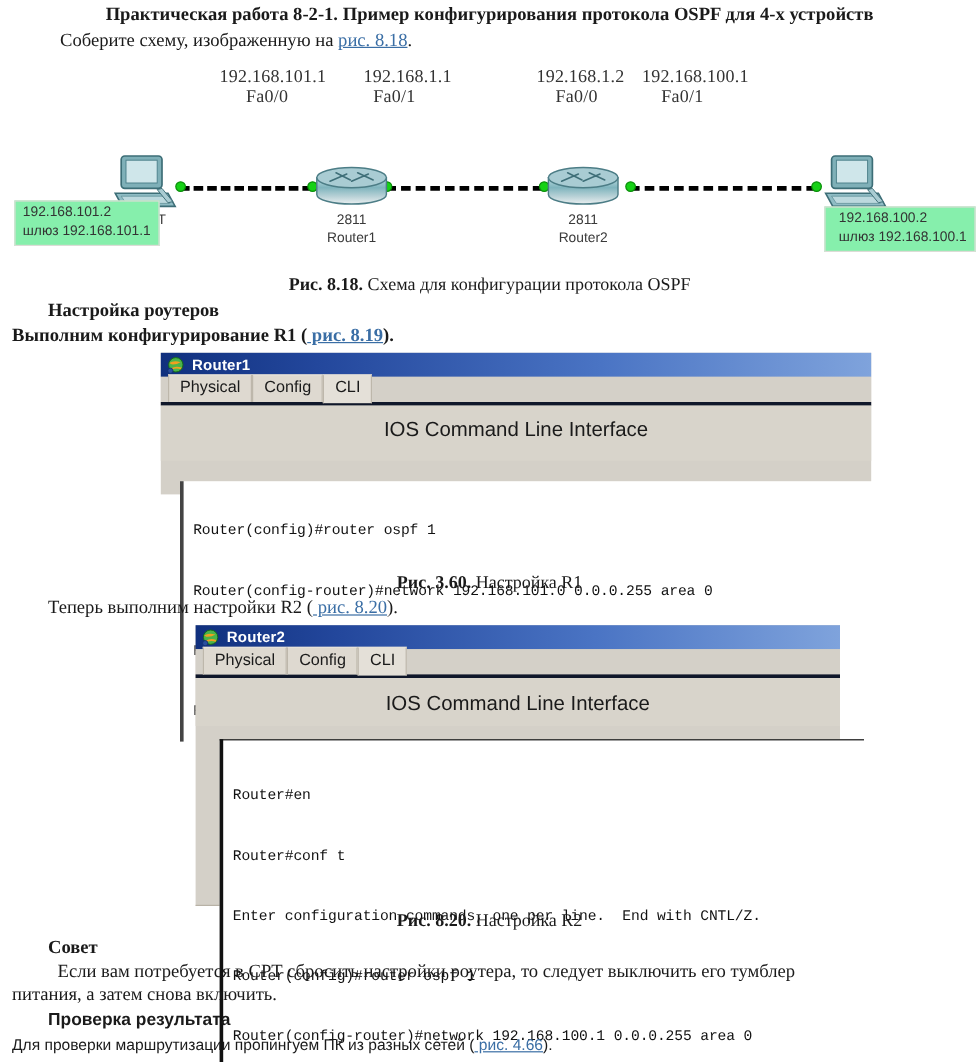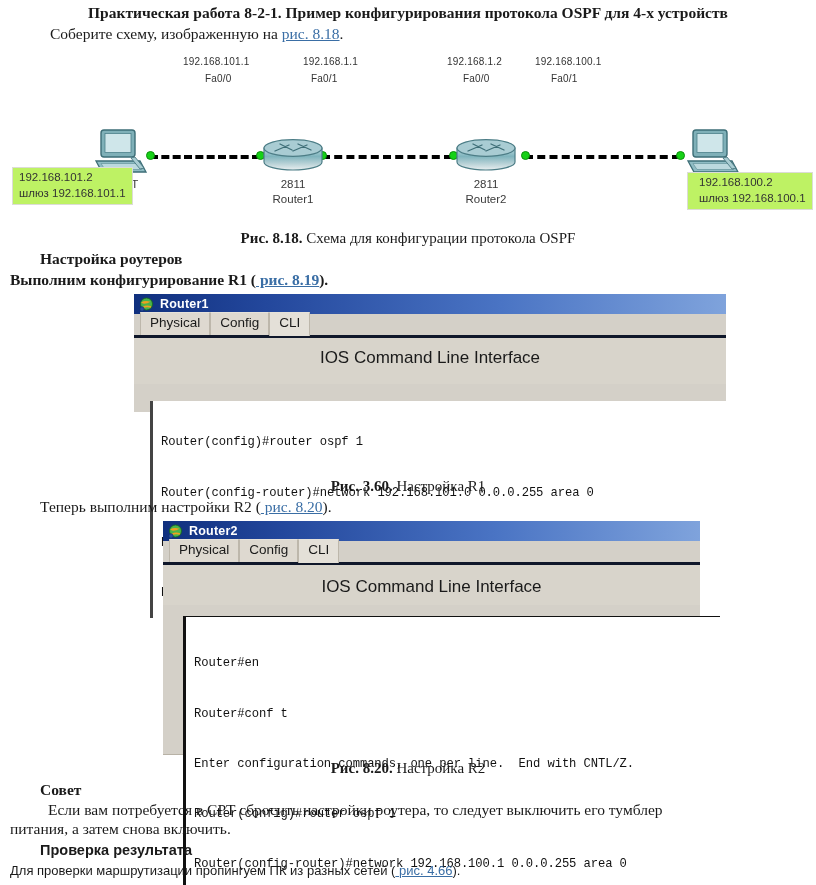--- a/index.html
+++ b/index.html
@@ -48,37 +48,37 @@
   }
 
   
   #diagram {
     position: absolute;
     left: 0; top: 52px;
     width: 816px; height: 160px;
   }
   .ip-label {
     position: absolute;
-    font-family: Liberation Sans, sans-serif;
-    font-size: 10px;
+    font-family: Liberation Serif, serif;
+    font-size: 15px;
     color: #333;
     white-space: nowrap;
     letter-spacing: 0.2px;
   }
   .dev-caption {
     position: absolute;
     font-family: "Liberation Sans", sans-serif;
     font-size: 11.5px;
     color: #3a3a3a;
     text-align: center;
     white-space: nowrap;
   }
   .box-label {
     position: absolute;
-    background: #bef264;
+    background: #86efac;
     border: 1px solid #dcdcd6;
     font-family: "Liberation Sans", sans-serif;
     font-size: 11.5px;
     color: #333;
     line-height: 1.35;
     padding: 2px 6px 3px 6px;
     white-space: nowrap;
   }
   .wire {
     position: absolute;

